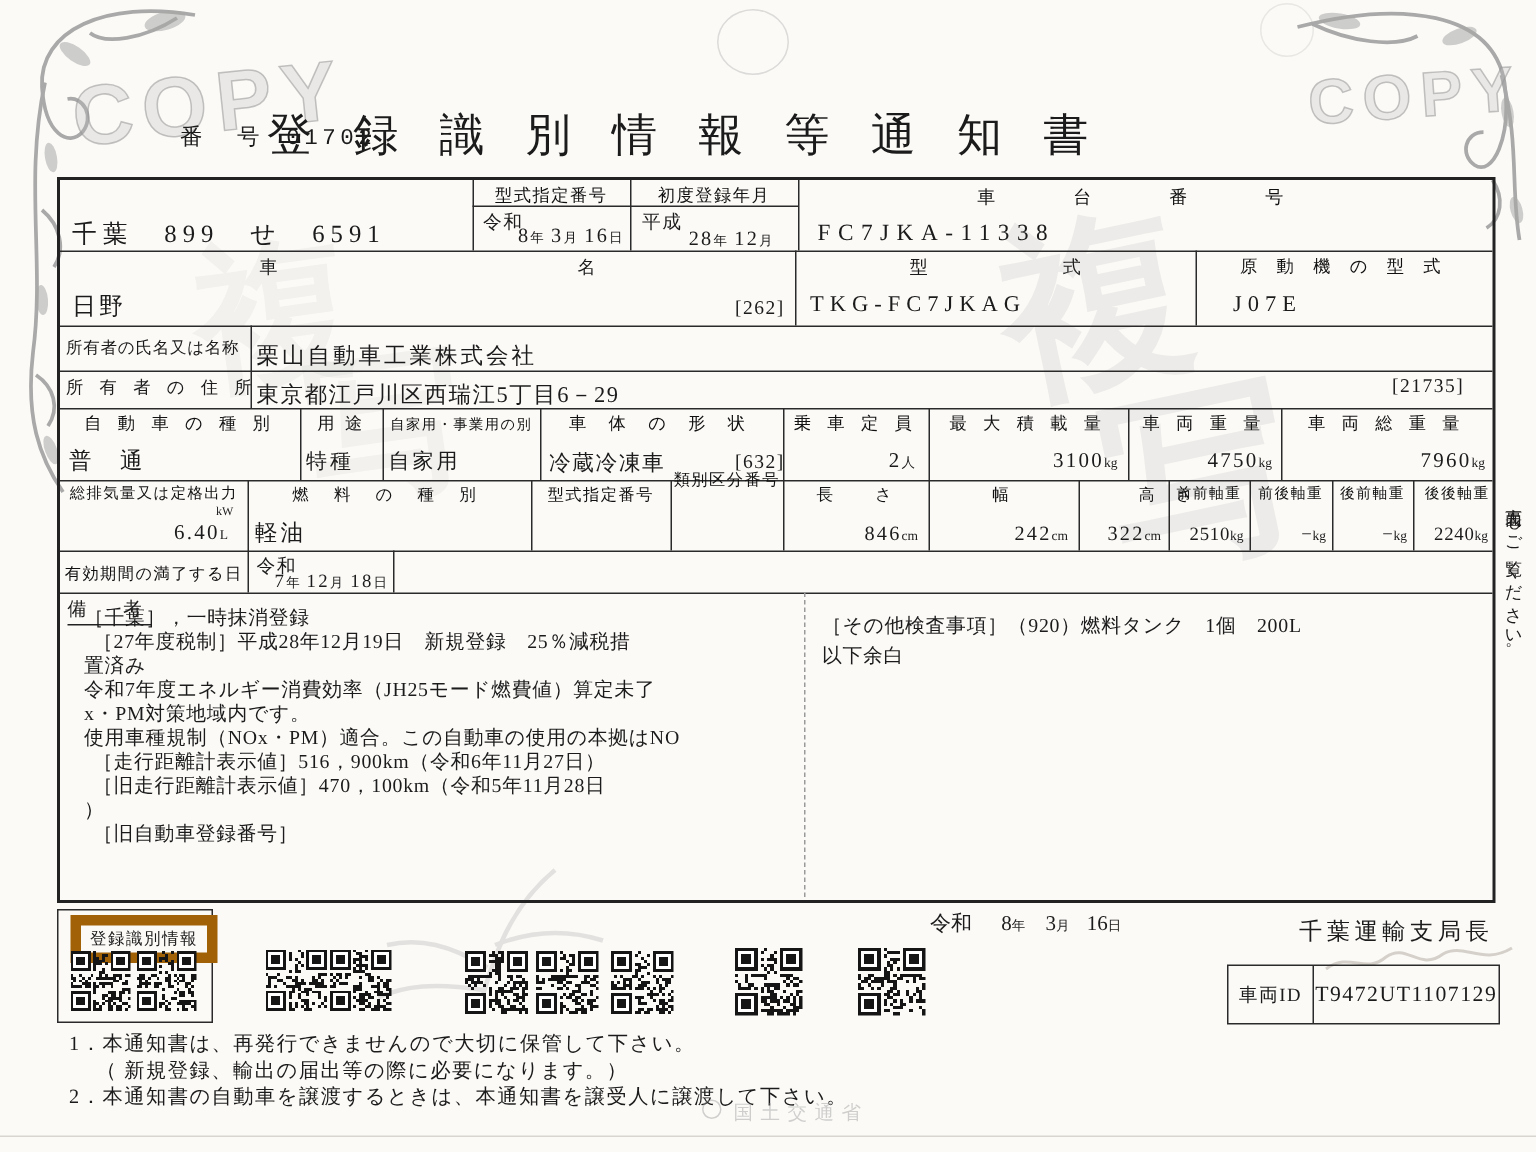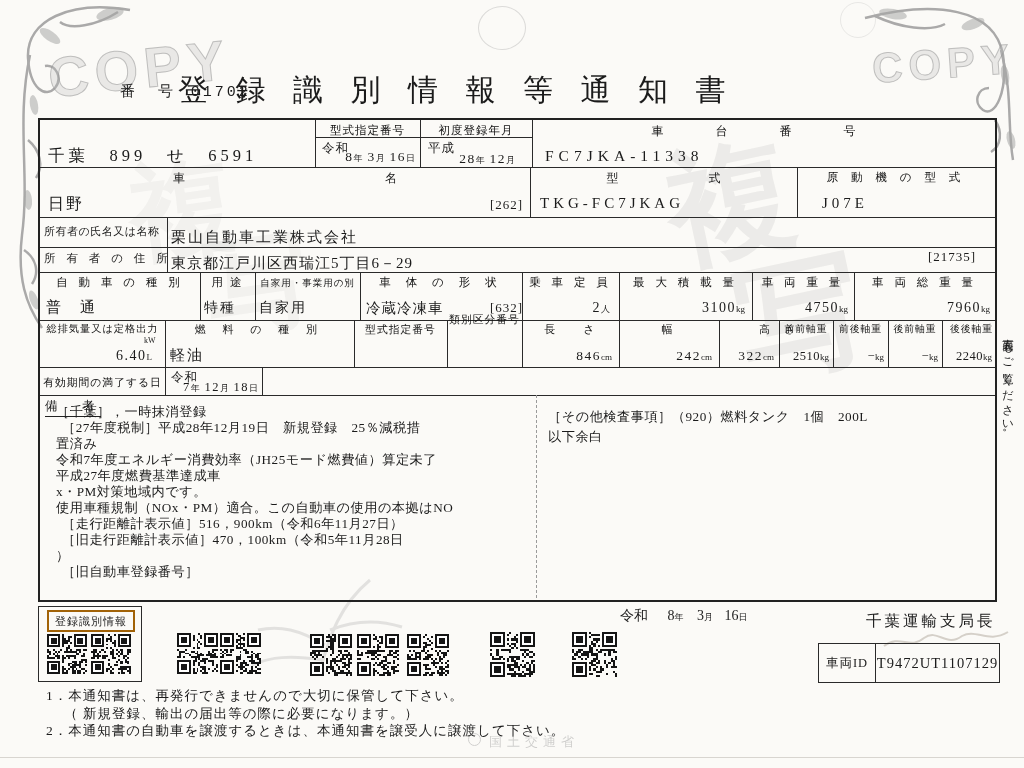--- a/index.html
+++ b/index.html
@@ -250,36 +250,35 @@
     <span>12</span><span class="unit">月</span>
     <span>18</span><span class="unit">日</span>
   </div>
 
   <div class="a nw" style="left:5px;top:278px;font-size:12.5px;letter-spacing:6px;border-bottom:1px solid #222;padding-bottom:1px;">備　考</div>
   <div class="a" style="left:16px;top:284px;">
     <div class="rline">［千葉］，一時抹消登録</div>
     <div class="rline" style="text-indent:6px;">［27年度税制］平成28年12月19日　新規登録　25％減税措</div>
     <div class="rline">置済み</div>
     <div class="rline">令和7年度エネルギー消費効率（JH25モード燃費値）算定未了</div>
-    <div class="rline">平成27年度燃費基準達成車</div>
     <div class="rline">x・PM対策地域内です。</div>
     <div class="rline">使用車種規制（NOx・PM）適合。この自動車の使用の本拠はNO</div>
     <div class="rline" style="text-indent:6px;">［走行距離計表示値］516，900km（令和6年11月27日）</div>
     <div class="rline" style="text-indent:6px;">［旧走行距離計表示値］470，100km（令和5年11月28日</div>
     <div class="rline">）</div>
     <div class="rline" style="text-indent:6px;">［旧自動車登録番号］</div>
   </div>
   <div class="a" style="left:508px;top:287px;">
     <div class="rline" style="height:20px;line-height:20px;">［その他検査事項］（920）燃料タンク　1個　200L</div>
     <div class="rline" style="height:20px;line-height:20px;">以下余白</div>
   </div>
 </div>
 
 <div class="a" style="left:38px;top:606px;width:102px;height:74px;border:1.5px solid #2a2a2a;">
-  <div style="position:absolute;left:8px;top:3px;width:84px;height:18px;border:2px solid #a16207;text-align:center;font-size:11px;line-height:18px;letter-spacing:1px;">登録識別情報</div>
+  <div style="position:absolute;left:8px;top:3px;width:84px;height:18px;border:7px solid #a16207;text-align:center;font-size:11px;line-height:18px;letter-spacing:1px;">登録識別情報</div>
   <div class="qr" style="left:8px;top:27px;width:40px;height:40px;"><svg viewBox="0 0 21 21" width="100%" height="100%" shape-rendering="crispEdges" fill="#151515">
         <rect x="8" y="0" width="1" height="1"></rect>
         <rect x="8" y="1" width="1" height="1"></rect>
         <rect x="11" y="1" width="1" height="1"></rect>
         <rect x="12" y="1" width="1" height="1"></rect>
         <rect x="8" y="2" width="1" height="1"></rect>
         <rect x="9" y="2" width="1" height="1"></rect>
         <rect x="11" y="2" width="1" height="1"></rect>
         <rect x="8" y="3" width="1" height="1"></rect>
         <rect x="9" y="3" width="1" height="1"></rect>

